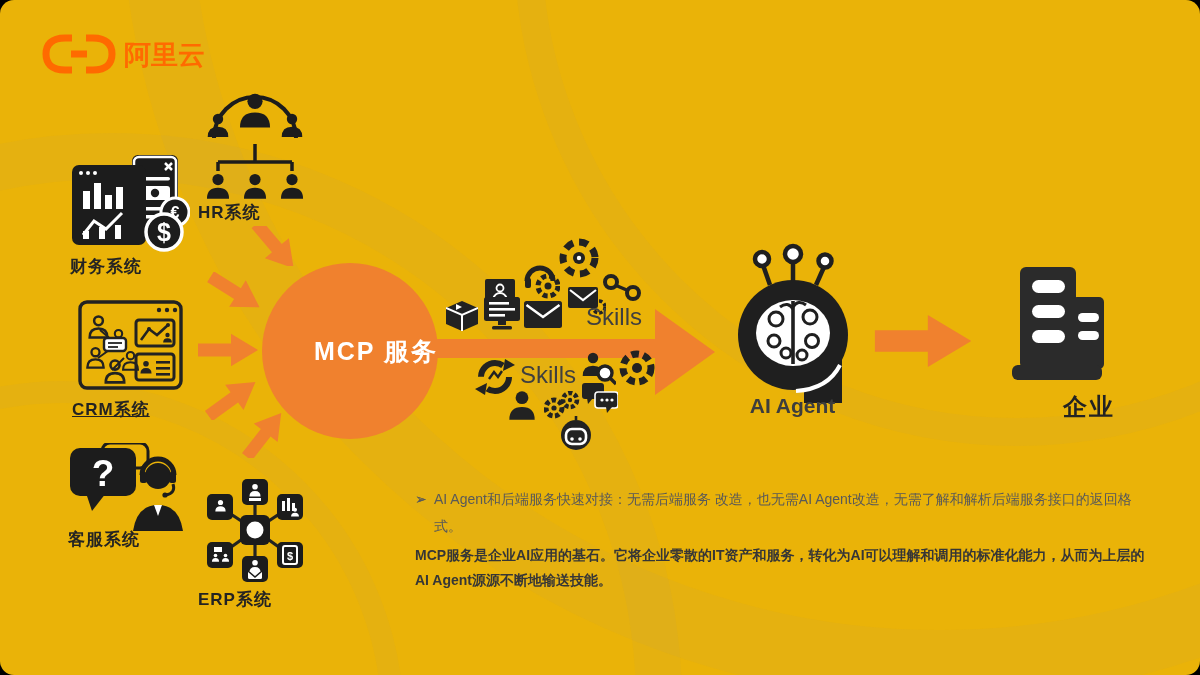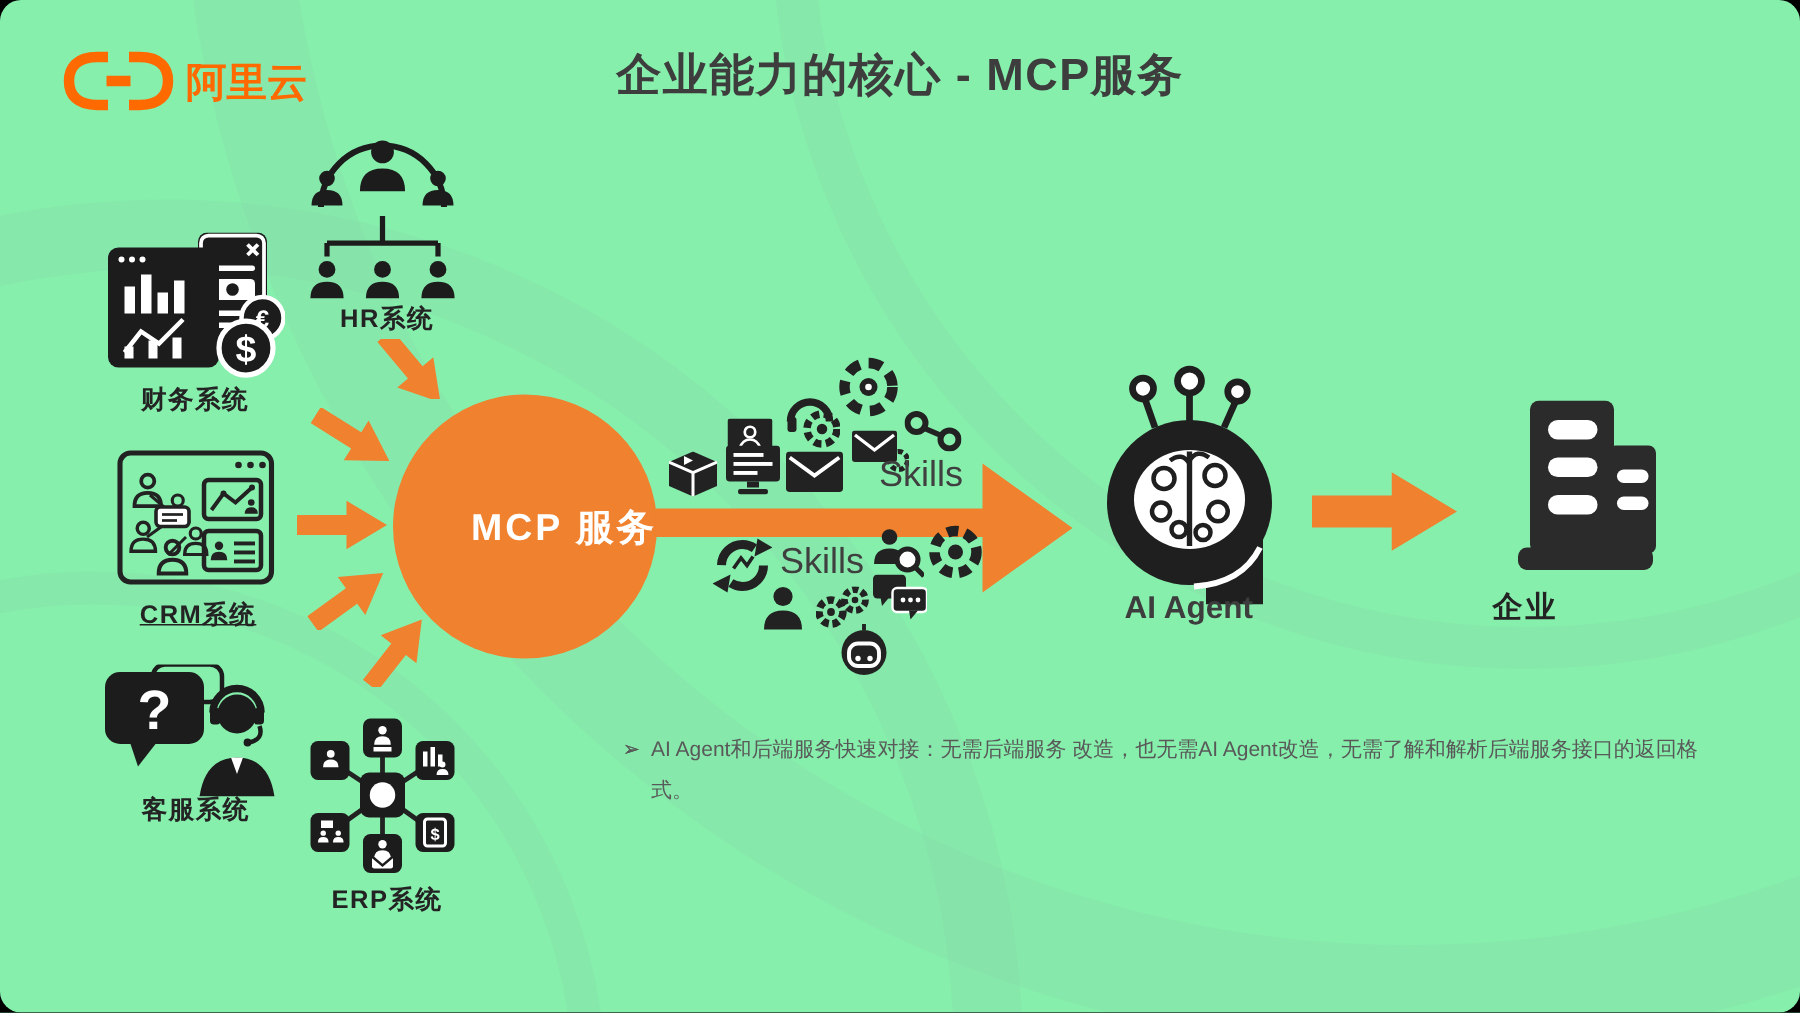--- a/index.html
+++ b/index.html
@@ -1,31 +1,31 @@
 <!DOCTYPE html>
 <html><head>
 <meta charset="utf-8">
 <style>
   html,body{margin:0;padding:0;background:#000;font-family:"Liberation Sans","DejaVu Sans",sans-serif;}
-  #slide{position:relative;width:1200px;height:675px;background:#86efac;border-radius:14px;overflow:hidden;}
+  #slide{position:relative;width:1200px;height:675px;background:#eab308;border-radius:14px;overflow:hidden;}
   .ring{position:absolute;border-radius:50%;border:28px solid rgba(150,150,165,.055);pointer-events:none;}
   #r1{width:950px;height:950px;right:-320px;top:-560px;}
   #r2{width:1500px;height:1500px;right:-560px;top:-940px;border-width:70px;}
   #r3{width:1050px;height:1050px;left:-460px;bottom:-600px;border-width:46px;}
   #r4{width:640px;height:640px;left:-280px;bottom:-390px;border-width:22px;}
   .abs{position:absolute;}
   #logo{left:38px;top:32px;}
   #title{left:0;top:30px;width:1200px;text-align:center;font-size:30px;font-weight:bold;color:#3d3d3d;letter-spacing:1px;}
-  .sys-label{font-size:17px;font-weight:bold;color:#232323;text-align:center;letter-spacing:1px;}
+  .sys-label{font-size:17px;font-weight:bold;color:#232323;letter-spacing:1px;}
   .icon{display:block;}
   #mcp-circle{left:262px;top:263px;width:176px;height:176px;border-radius:50%;background:#F0812E;display:flex;align-items:center;justify-content:flex-end;color:#fff;font-size:25px;font-weight:bold;letter-spacing:2px;}
   .feed{fill:#F0812E;}
   .skills-label{font-size:24px;font-weight:400;color:#3f3f3f;}
   #agent-label{left:705px;top:394px;width:175px;text-align:center;font-size:21px;font-weight:bold;color:#3d3d3d;}
-  #ent-label{left:995px;top:391px;width:120px;text-align:left;font-size:20px;font-weight:bold;color:#232323;letter-spacing:2px;}
+  #ent-label{left:995px;top:391px;width:120px;text-align:right;font-size:24px;font-weight:bold;color:#232323;letter-spacing:2px;}
   #notes{left:415px;top:486px;width:738px;color:#595959;font-size:14px;line-height:1.95;}
   .bullet{position:relative;padding-left:19px;}
   .bullet .mk{position:absolute;left:0;top:0;}
   #notes .conclusion{color:#363636;font-weight:bold;line-height:1.85;margin-top:2px;}
   .mini{position:absolute;}
 </style>
 </head>
 <body>
 
 <div id="slide">
@@ -54,21 +54,20 @@
     <svg class="icon" width="170" height="44" viewBox="0 0 170 44">
       <g stroke="#FF6A00" stroke-width="7" fill="none">
         <path d="M34 6 L27 6 C13 6 8 13 8 22 C8 31 13 38 27 38 L34 38"></path>
         <path d="M48 6 L55 6 C69 6 74 13 74 22 C74 31 69 38 55 38 L48 38"></path>
         <line x1="33" y1="22" x2="49" y2="22"></line>
       </g>
       <text x="86" y="32" font-size="27" font-weight="bold" fill="#FF6A00">阿里云</text>
     </svg>
   </div>
 
-  <div class="abs" id="title">企业能力的核心 - MCP服务</div>
 
   <div class="abs" style="left:72px;top:155px;">
     <svg class="icon" width="118" height="98" viewBox="0 0 118 98" fill="#1c1c1c">
       <rect x="60" y="0" width="46" height="80" rx="6"></rect>
       <rect x="62" y="2" width="42" height="76" rx="5" fill="#1c1c1c" stroke="#fff" stroke-width="2.5"></rect>
       <g stroke="#fff" stroke-width="2.5">
           <line x1="93" y1="8" x2="100" y2="15"></line>
           <line x1="100" y1="8" x2="93" y2="15"></line>
         </g>
       <rect x="68" y="22" width="30" height="3.6" rx="1.8" fill="#fff"></rect>
@@ -371,14 +370,15 @@
   <div class="abs" id="ent-label">企业</div>
 
   <div class="abs" id="notes">
     <div class="bullet">
       <span class="mk">➢</span>
     </div>
     <div class="bullet">
       <span class="mk">➢</span>
       <span>AI Agent和后端服务快速对接：无需后端服务 改造，也无需AI Agent改造，无需了解和解析后端服务接口的返回格式。</span>
     </div>
+    <div class="conclusion">MCP服务是企业AI应用的基石。它将企业零散的IT资产和服务，转化为AI可以理解和调用的标准化能力，从而为上层的AI Agent源源不断地输送技能。</div>
   </div>
 </div>
 
 </body></html>

